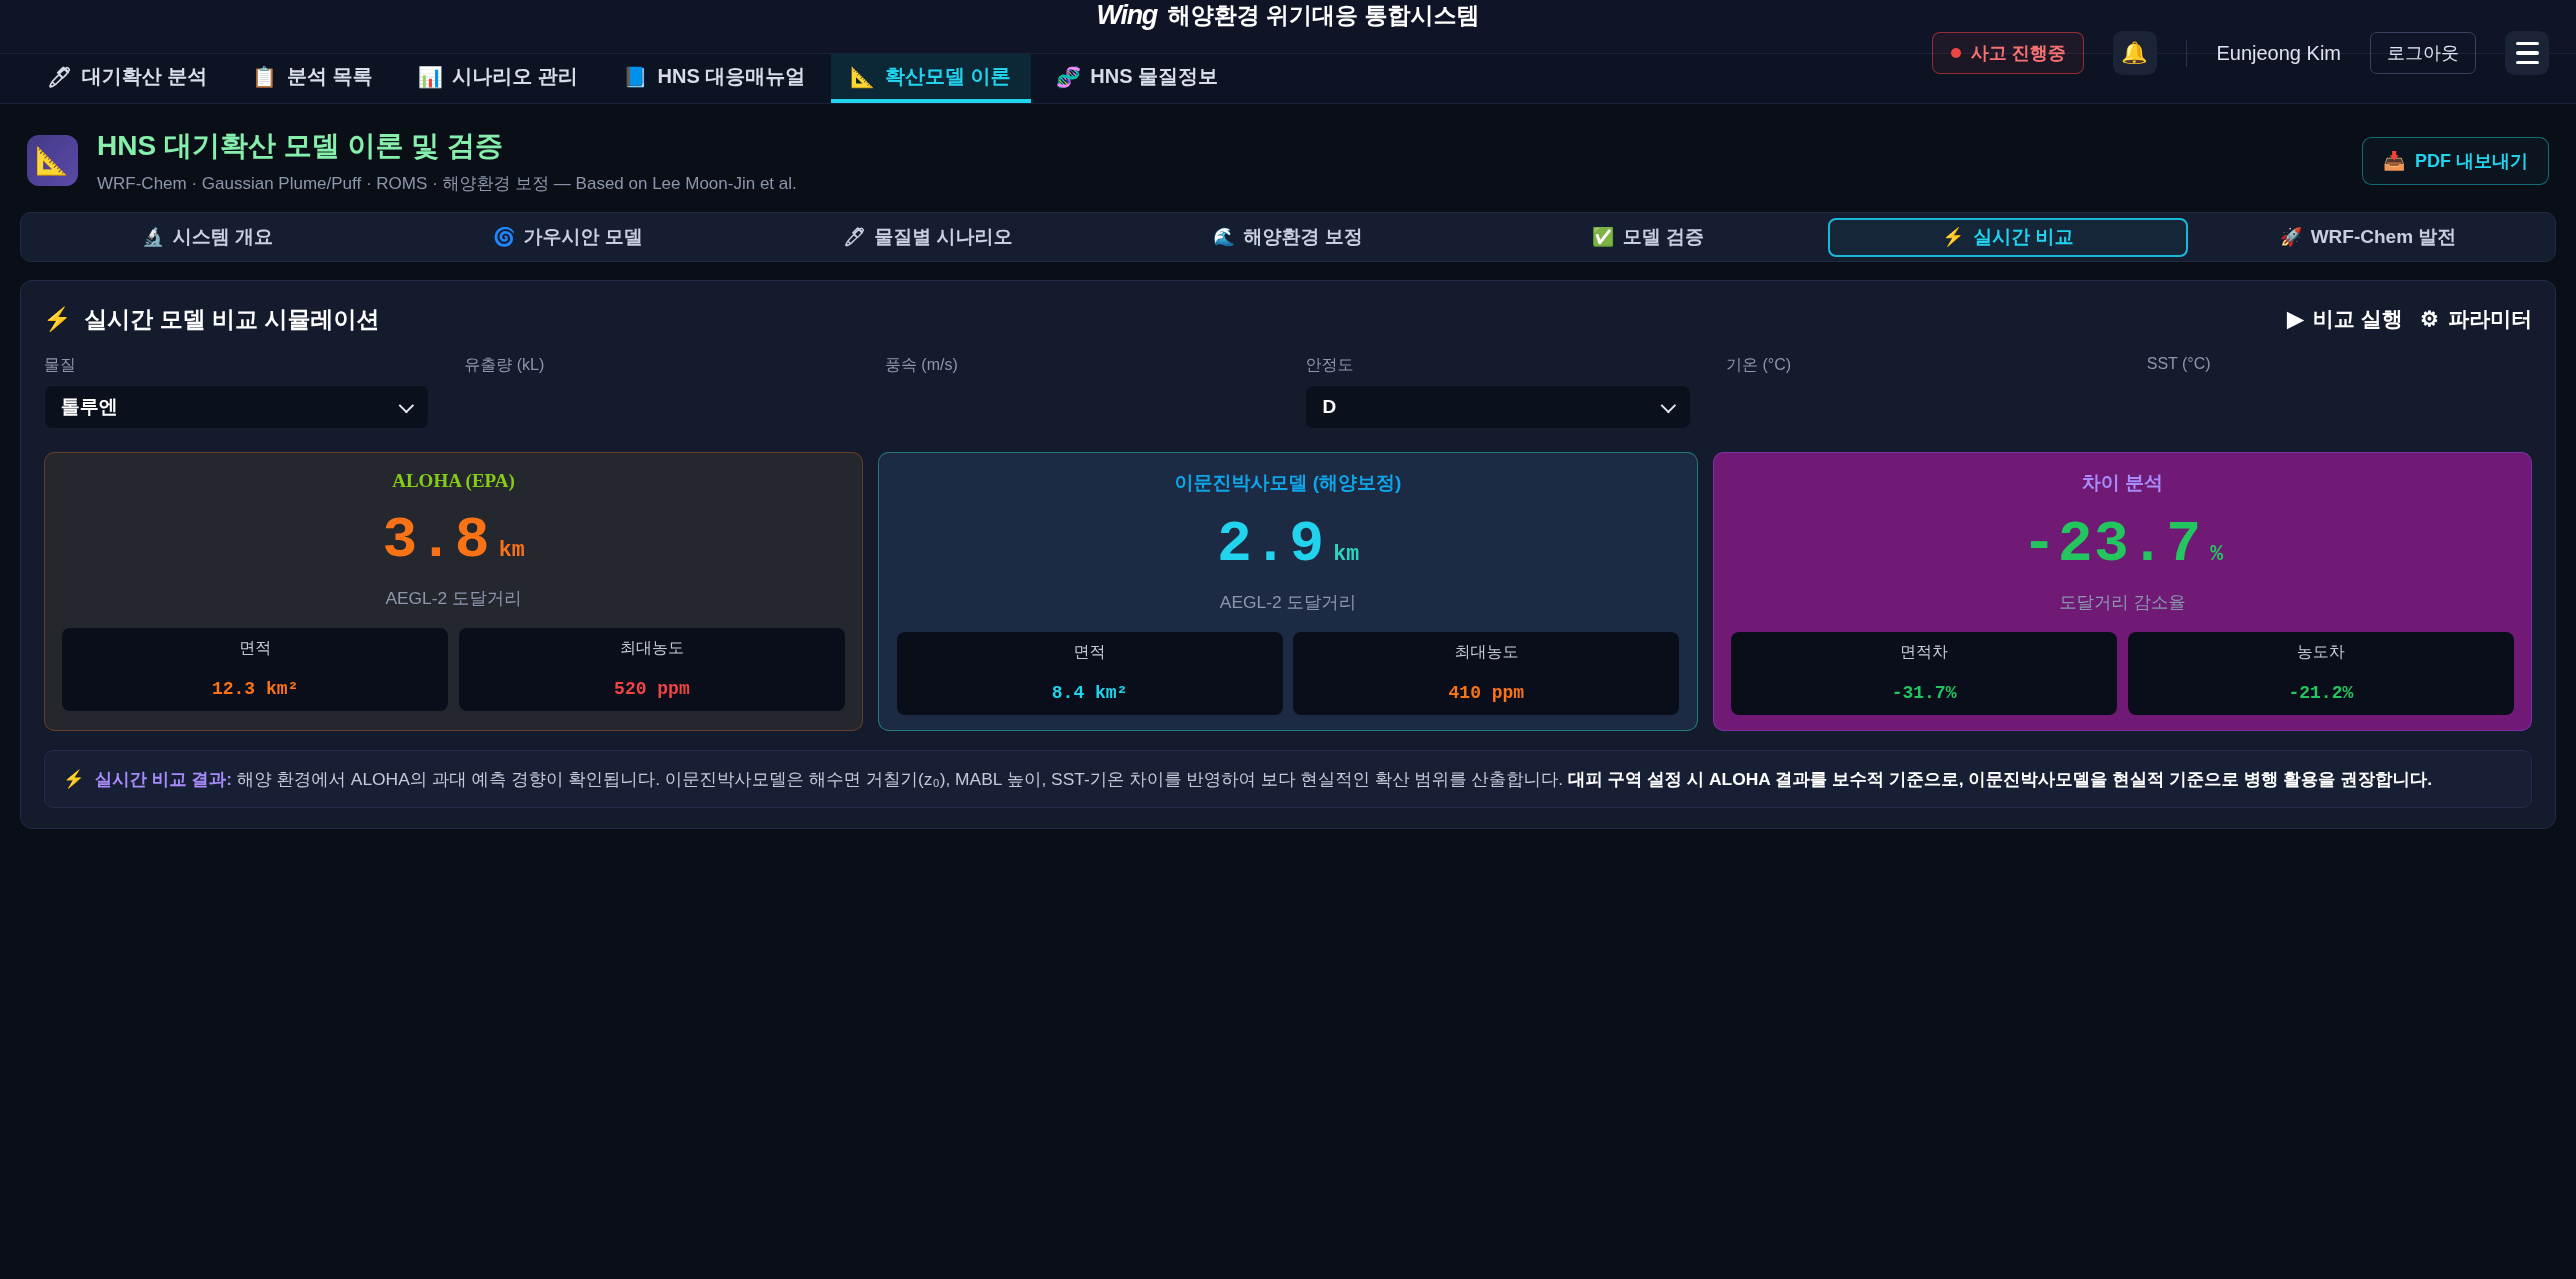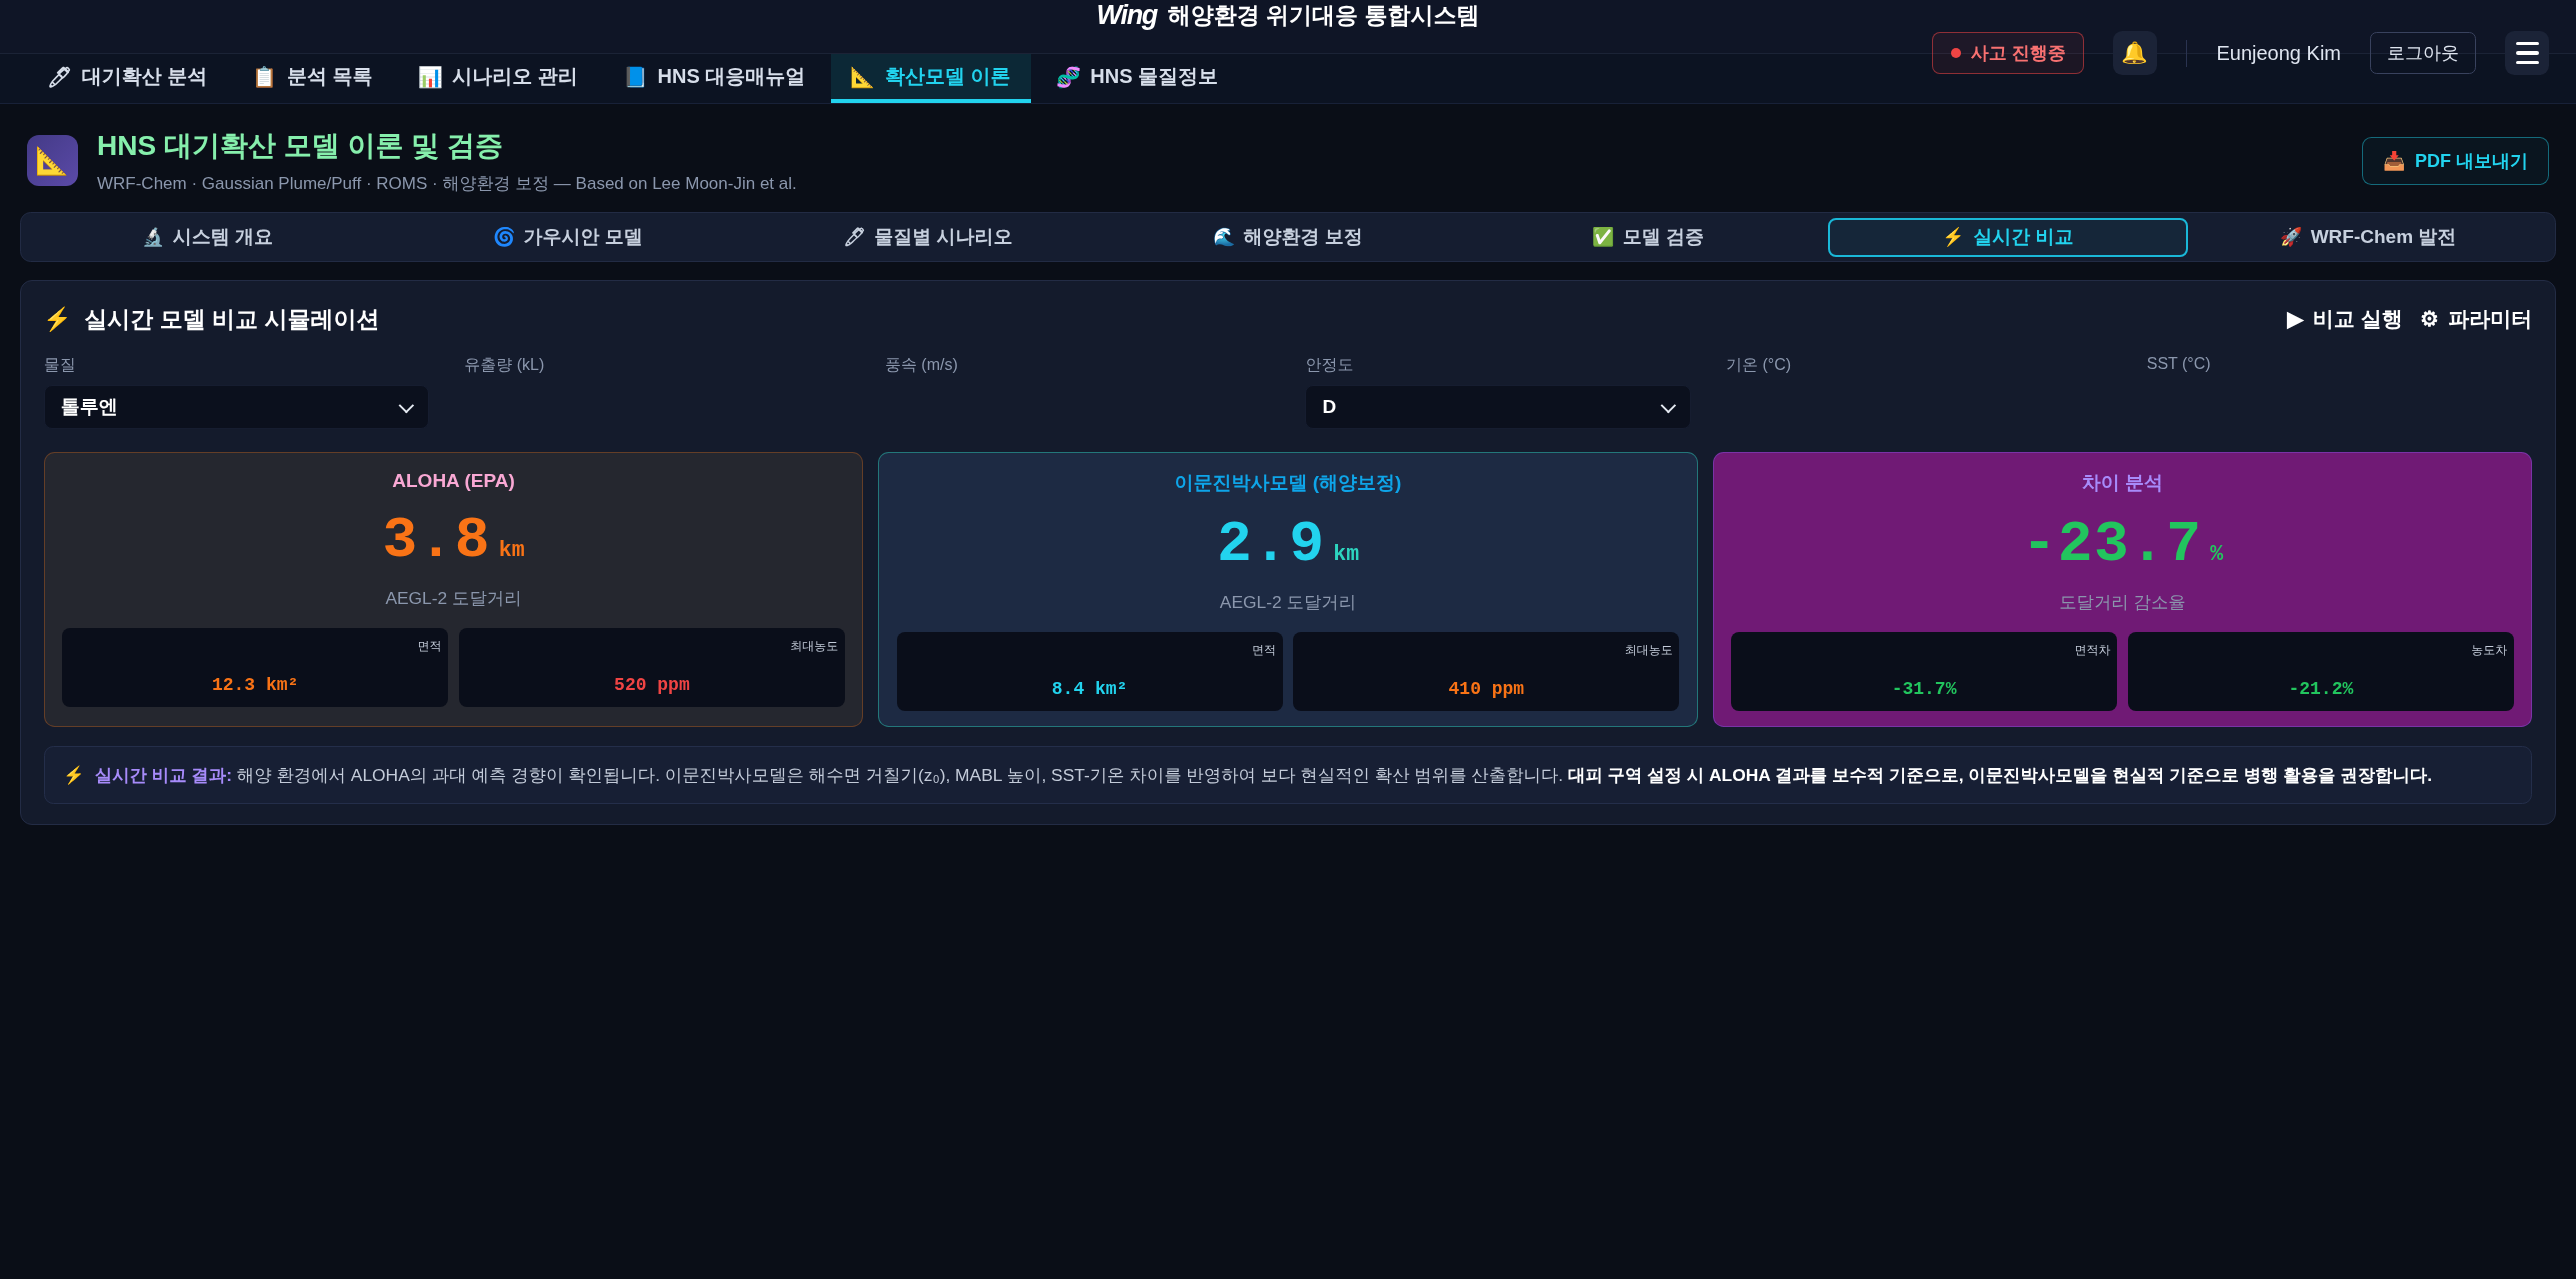--- a/index.html
+++ b/index.html
@@ -61,33 +61,33 @@
   .chev { position:absolute; right:17.4px; top:14.8px; width:10.7px; height:10.7px; border-right:2px solid #e5eaf2; border-bottom:2px solid #e5eaf2; transform:rotate(45deg); pointer-events:none; }
   .field input { width:100%; height:44px; background:transparent; border:none; color:#e5eaf2; font-size:19px; font-family:inherit; outline:none; }
 
   
   .cards { display:grid; grid-template-columns:repeat(3,1fr); gap:14.8px; padding:0 2.7px; }
   .card { border-radius:10.7px; padding:17.4px 17.4px 14.8px 17.4px; text-align:center; }
   .card-aloha { background:#25272f; border:1.3px solid rgba(249,115,22,0.30); }
   .card-lee   { background:#1d2a43; border:1.3px solid rgba(45,212,191,0.45); }
   .card-diff  { background:#701a75; border:1.3px solid rgba(139,92,246,0.38); }
   .card-title { font-size:19px; font-weight:700; margin-bottom:17.4px; }
-  .card-aloha .card-title { color:#f9a8d4; }
+  .card-aloha .card-title { color:#84cc16;font-family:Liberation Serif, serif; }
   .card-lee   .card-title { color:#0ea5e9; }
   .card-diff  .card-title { color:#a78bfa; }
   .card-value { font-size:58px; font-weight:700; letter-spacing:1.3px; line-height:1; margin-bottom:16px; }
   .card-value .unit { font-size:21.5px; font-weight:700; letter-spacing:0; margin-left:8px; }
   .card-aloha .card-value { color:#f97316; }
   .card-lee   .card-value { color:#22d3ee; }
   .card-lee   .card-value .unit { color:#2dd4bf; }
   .card-diff  .card-value { color:#22c55e; }
   .card-sub { font-size:17.4px; color:#8b97ad; margin-bottom:17.4px; }
   .stat-row { display:grid; grid-template-columns:1fr 1fr; gap:10.7px; }
   .stat-box { background:#0a0e1a; border-radius:8px; padding:10.7px 6.7px 12px 6.7px; }
-  .stat-label { font-size:12px; color:#c3cbd9; margin-bottom:14px;text-align:right; }
+  .stat-label { font-size:16px; color:#c3cbd9; margin-bottom:14px; }
   .stat-value { font-size:18px; font-weight:700; }
   .c-orange { color:#f97316; } .c-red { color:#ef4444; } .c-cyan { color:#22d3ee; } .c-green { color:#22c55e; }
 
   
   .note { margin:19px 2.7px 0 2.7px; background:#171f34; border:1.3px solid #242e4a; border-radius:9.4px; padding:14.8px 19px; font-size:17.4px; line-height:1.5; color:#c3cbd9; }
   .note .bolt { color:#f97316; margin-right:9.4px; }
   .note .prefix { color:#a78bfa; font-weight:700; }
   .note .strong { color:#ffffff; font-weight:700; }
 </style>
 </head>

